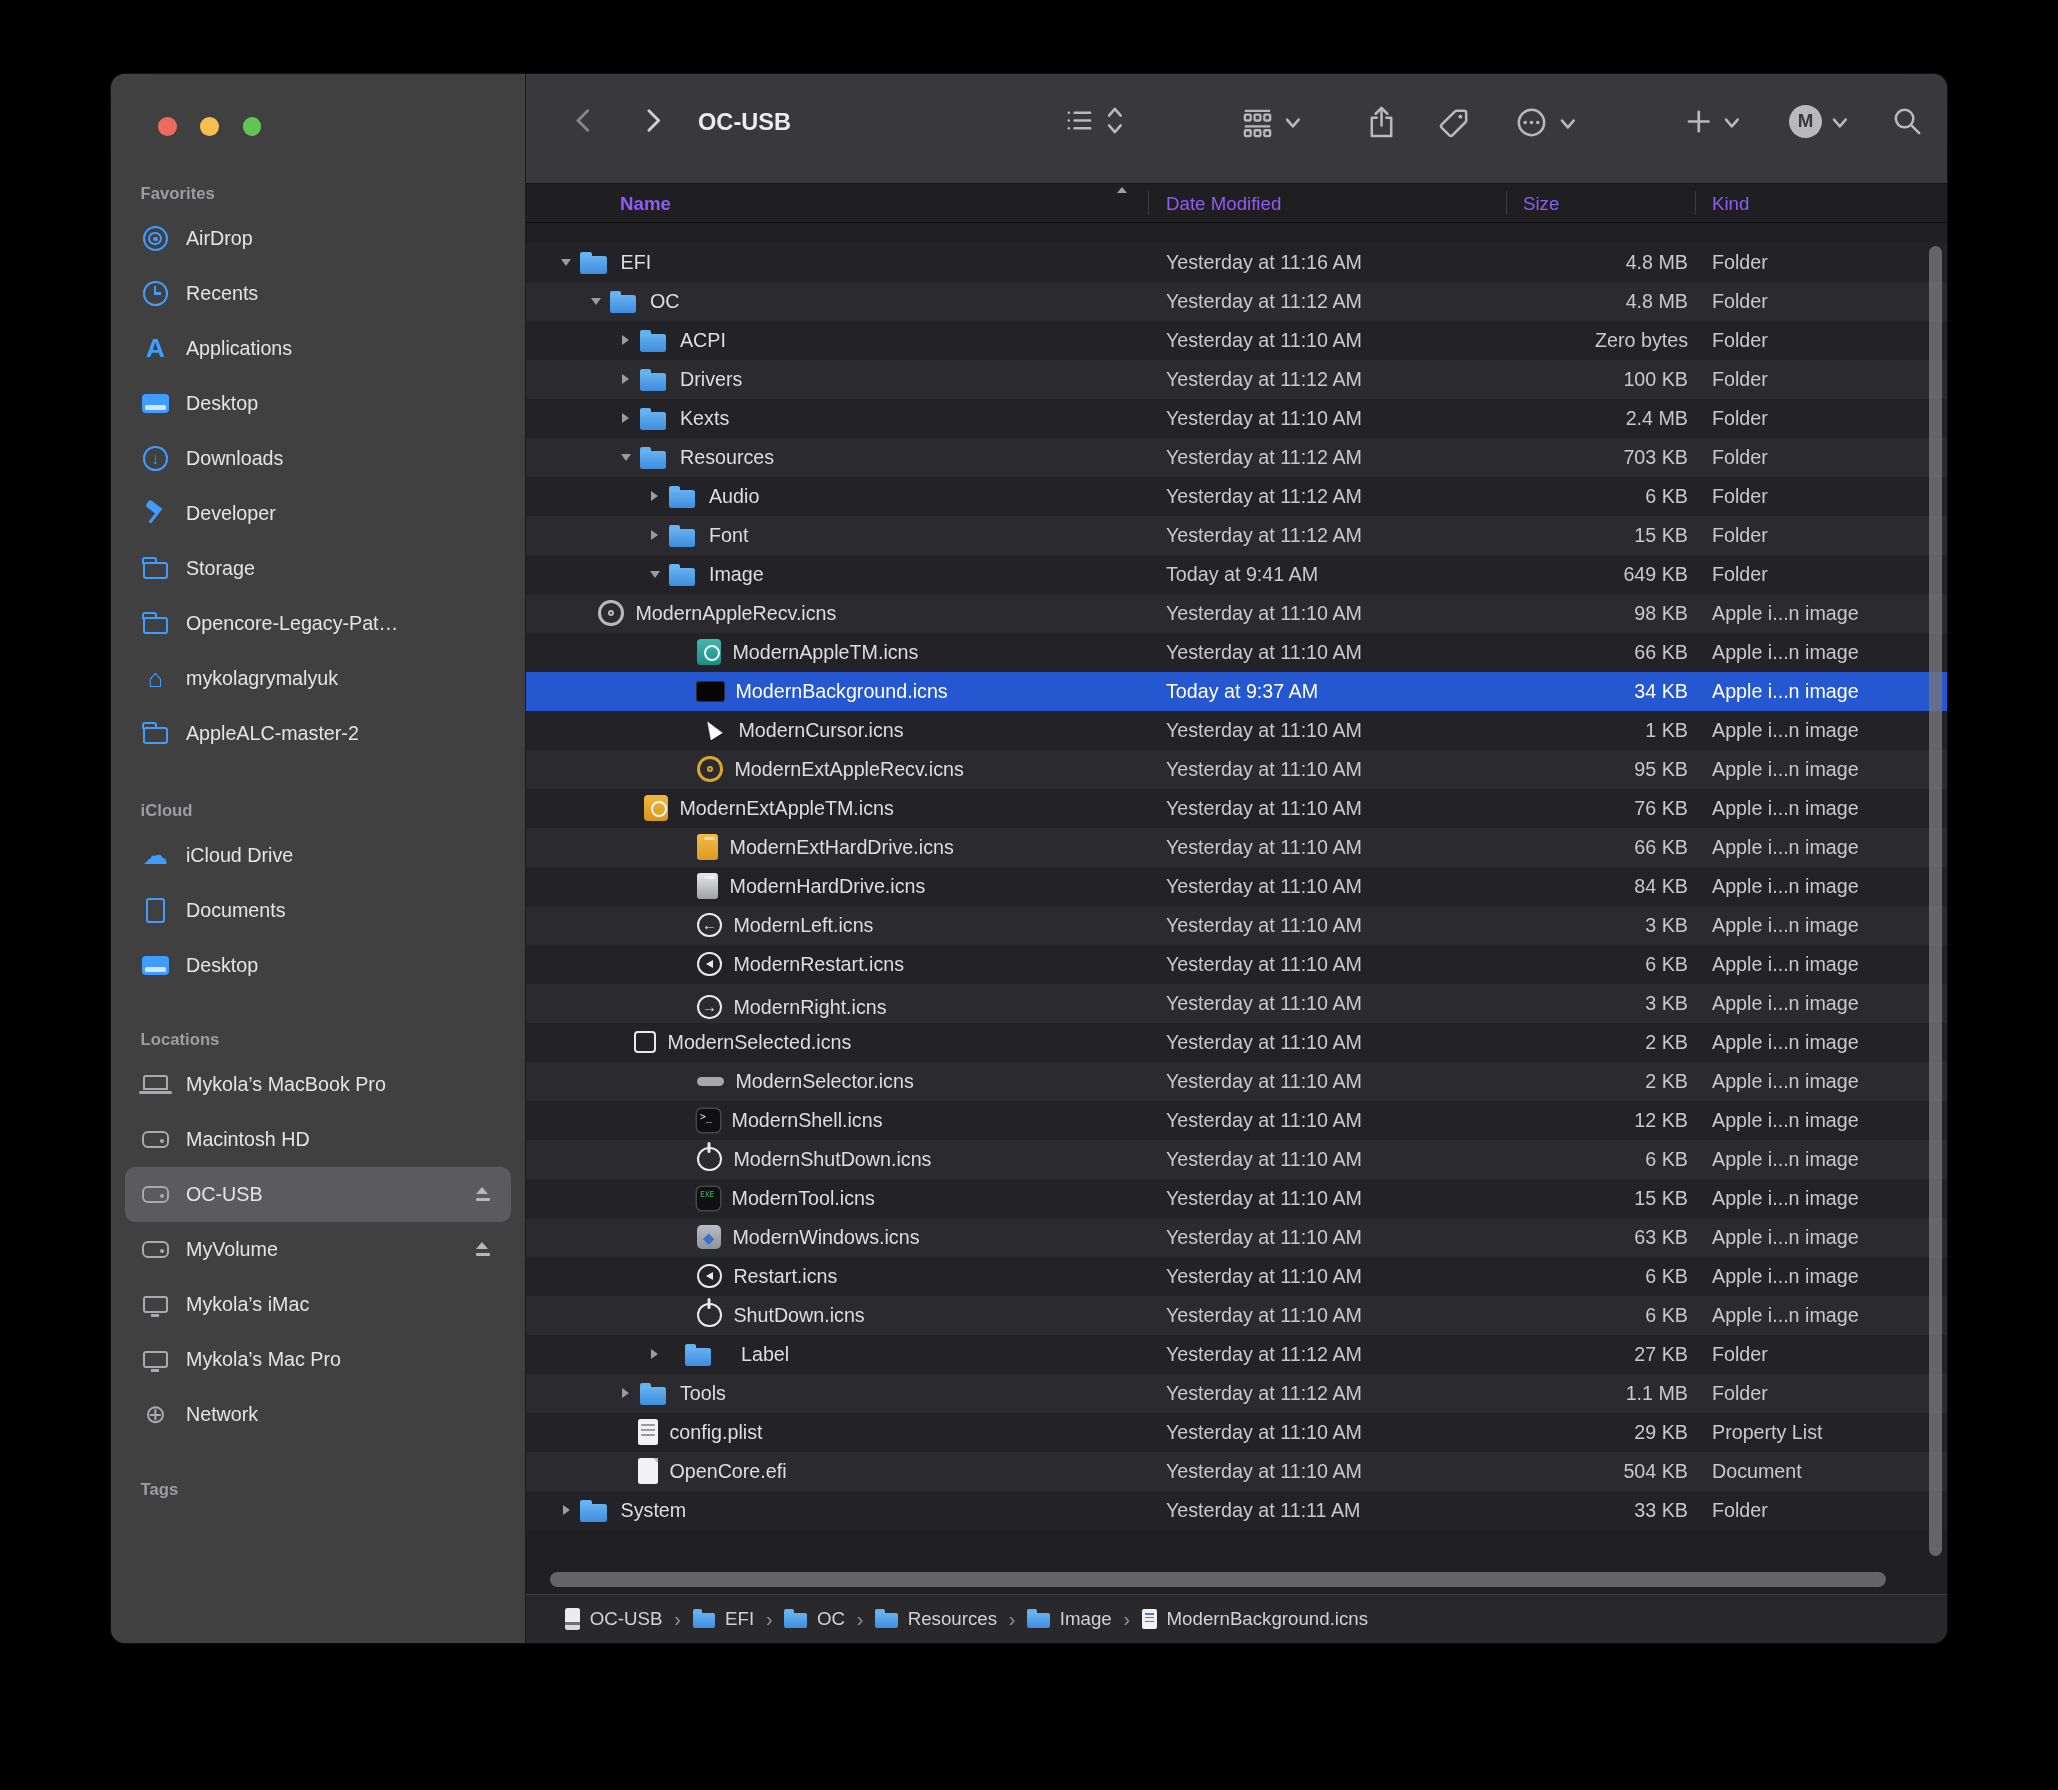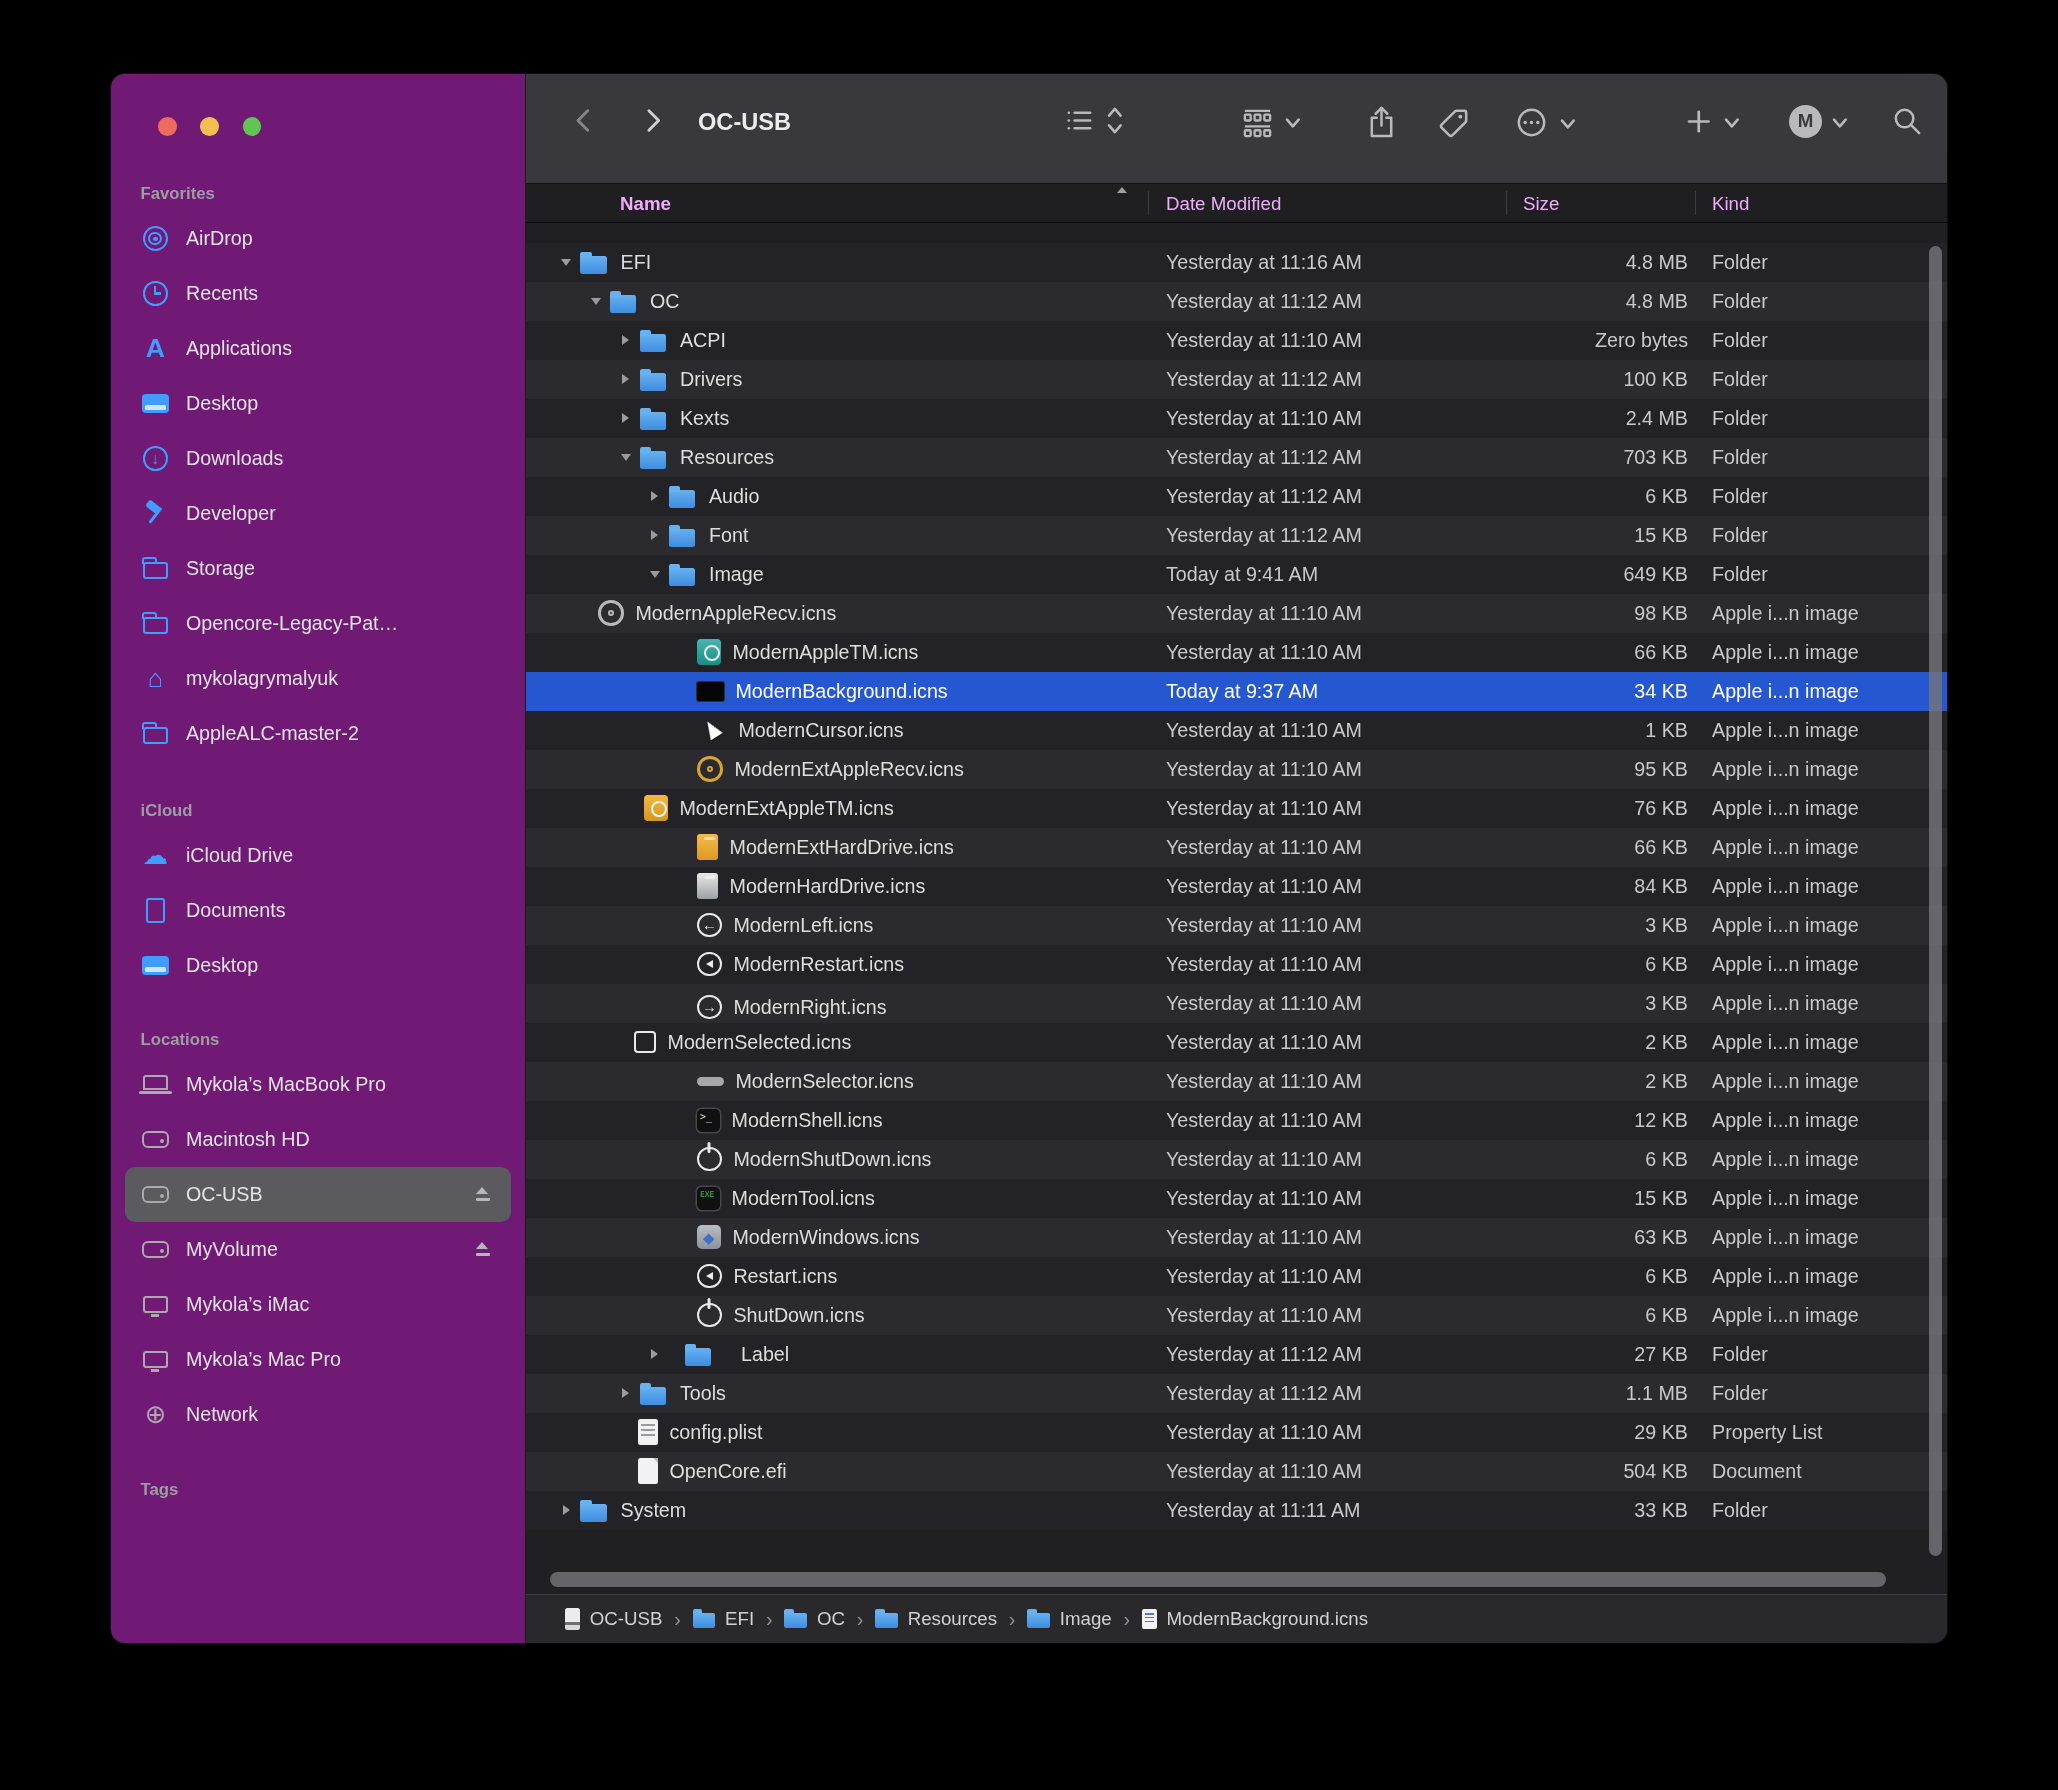--- a/index.html
+++ b/index.html
@@ -4,21 +4,21 @@
 <style>
   html,body{margin:0;padding:0;background:#000;width:2059px;height:1791px;overflow:hidden;
     font-family:"Liberation Sans","DejaVu Sans",sans-serif;-webkit-font-smoothing:antialiased;}
   *{box-sizing:border-box;}
 
   
   .window{position:absolute;left:111px;top:74px;width:1836px;height:1569px;border-radius:13.8px;
     overflow:hidden;background:#202023;box-shadow:0 29.6px 79px rgba(0,0,0,.7),0 0 0 1px rgba(255,255,255,.09);}
 
   
-  .sidebar{position:absolute;left:0;top:0;bottom:0;width:414px;background:#701a75;}
+  .sidebar{position:absolute;left:0;top:0;bottom:0;width:414px;background:#404040;}
   .traffic{position:absolute;left:47px;top:43px;display:flex;gap:23.6px;}
   .tl{width:18.7px;height:18.7px;border-radius:50%;}
   .tl.red{background:#ed6a5f}.tl.yellow{background:#f5bf4f}.tl.green{background:#61c554}
   .side-sec{position:absolute;left:0;width:100%;}
   .sec-favorites{top:102px}.sec-icloud{top:719px}.sec-locations{top:948px}.sec-tags{top:1398px}
   .side-label{height:35px;line-height:35px;padding-left:29.6px;color:#9d9da2;font-size:16.7px;font-weight:700;}
   .side-item{height:55px;display:flex;align-items:center;padding:0 19.7px 0 15.8px;margin:0 13.8px;border-radius:9.9px;
     color:#e4e4e6;font-size:19.7px;}
   .side-item.selected{background:#5a5a5f;}
   .side-ic{width:29.6px;height:29.6px;flex:none;margin-right:15.8px;display:flex;align-items:center;justify-content:center;position:relative;color:#409cff;}
@@ -53,21 +53,21 @@
 
   
   .content{position:absolute;left:414px;right:0;top:0;bottom:0;display:flex;flex-direction:column;background:#202023;border-left:1px solid #1a1a1c;}
   .toolbar{height:110px;flex:none;background:#39393d;border-bottom:1px solid #141416;position:relative;}
   .tbtn{position:absolute;top:29.6px;display:flex;align-items:center;gap:7.9px;}
   .ttl{position:absolute;top:35px;left:172px;color:#ececee;font-size:23.6px;font-weight:700;}
   .avatar{width:33px;height:33px;border-radius:50%;background:#b9b9bd;color:#39393d;display:flex;align-items:center;justify-content:center;font-size:18.7px;font-weight:700;}
 
   
   .main{flex:1;position:relative;background:#202023;overflow:hidden;}
-  .lhead{height:39px;background:#1f1f22;border-bottom:1px solid #0c0c0e;position:relative;color:#f0abfc;font-size:18.7px;}
+  .lhead{height:39px;background:#1f1f22;border-bottom:1px solid #0c0c0e;position:relative;color:#8b5cf6;font-size:18.7px;}
   .lhead .h{position:absolute;top:0;line-height:39px;}
   .h-name{left:94px;font-weight:600;}
   .h-sort{left:591px;top:11.8px;width:11.8px;height:11.8px;}
   .h-sort::before{content:"";position:absolute;left:0;top:3px;border-left:5.9px solid transparent;border-right:5.9px solid transparent;border-bottom:6.9px solid #a0a0a4}
   .h-date{left:640px}.h-size{left:997px}.h-kind{left:1186px}
   .vsep{position:absolute;top:6.9px;bottom:6.9px;width:1px;background:#3c3c40;}
   .vs1{left:622px}.vs2{left:980px}.vs3{left:1169px}
 
   
   .rows{padding-top:19.7px;}

